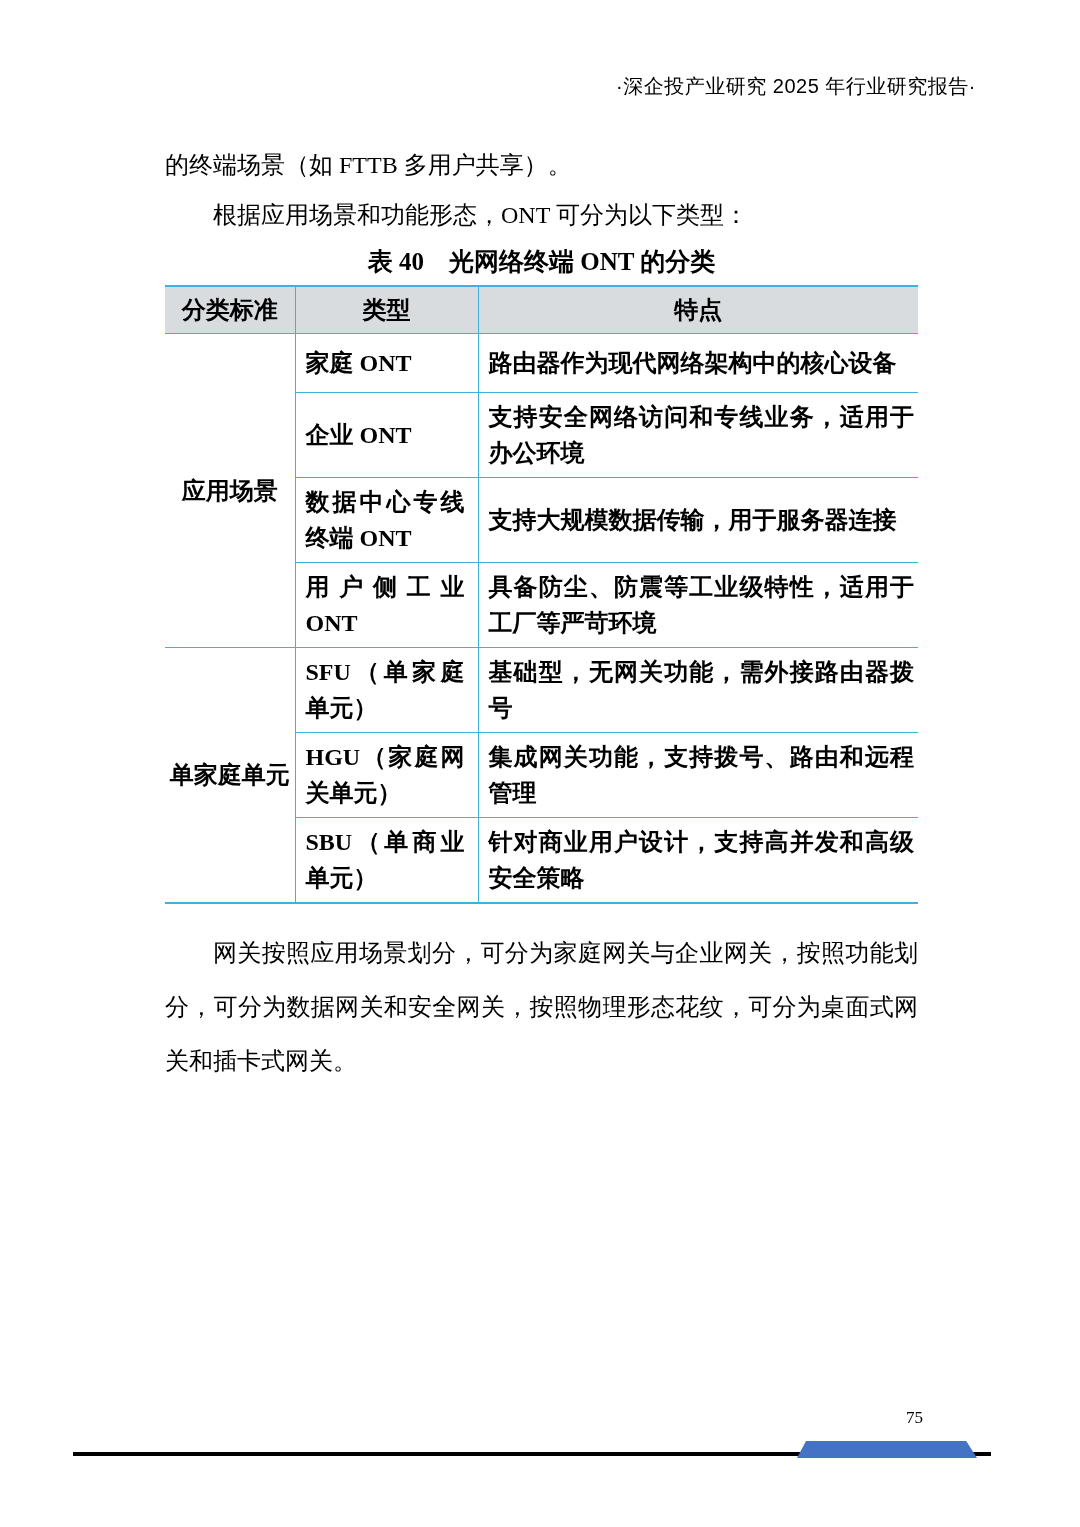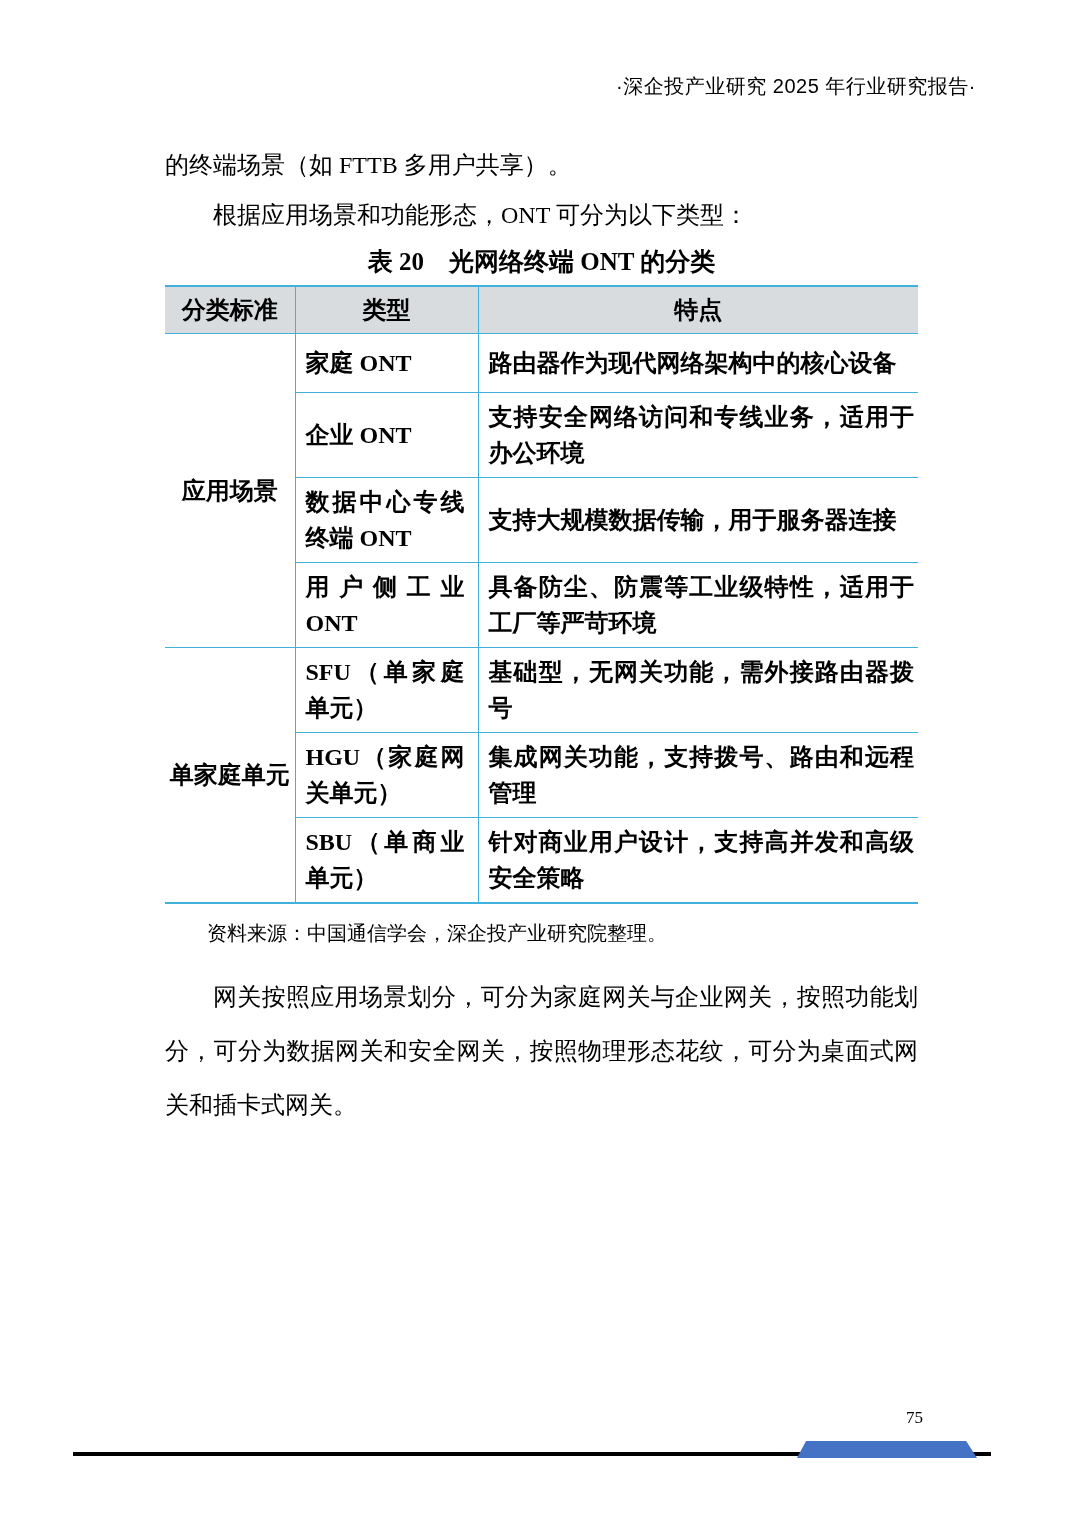--- a/index.html
+++ b/index.html
@@ -88,21 +88,21 @@
 <div class="page">
 
   <div class="page-header">·深企投产业研究 2025 年行业研究报告·</div>
 
   <div class="content">
 
     <p class="body-line">的终端场景（如 FTTB 多用户共享）。</p>
 
     <p class="body-line indent">根据应用场景和功能形态，ONT 可分为以下类型：</p>
 
-    <h3 class="table-title">表 20　光网络终端 ONT 的分类</h3>
+    <h3 class="table-title">表 40　光网络终端 ONT 的分类</h3>
 
     <table class="ont">
       <colgroup>
           <col class="c1">
           <col class="c2">
           <col class="c3">
         </colgroup>
       <thead>
         <tr>
           <th>分类标准</th>
@@ -137,21 +137,20 @@
           <td class="vline type-cell">HGU（家庭网关单元）</td>
           <td class="vline feat-cell">集成网关功能，支持拨号、路由和远程管理</td>
         </tr>
         <tr class="row-sep last-row">
           <td class="vline type-cell">SBU（单商业单元）</td>
           <td class="vline feat-cell">针对商业用户设计，支持高并发和高级安全策略</td>
         </tr>
       </tbody>
     </table>
 
-    <p class="source-note">资料来源：中国通信学会，深企投产业研究院整理。</p>
 
 
     <p class="body-para">网关按照应用场景划分，可分为家庭网关与企业网关，按照功能划分，可分为数据网关和安全网关，按照物理形态花纹，可分为桌面式网关和插卡式网关。</p>
 
   </div>
 
   <div class="page-number">75</div>
   <div class="footer-accent"></div>
   <div class="footer-rule"></div>
 

